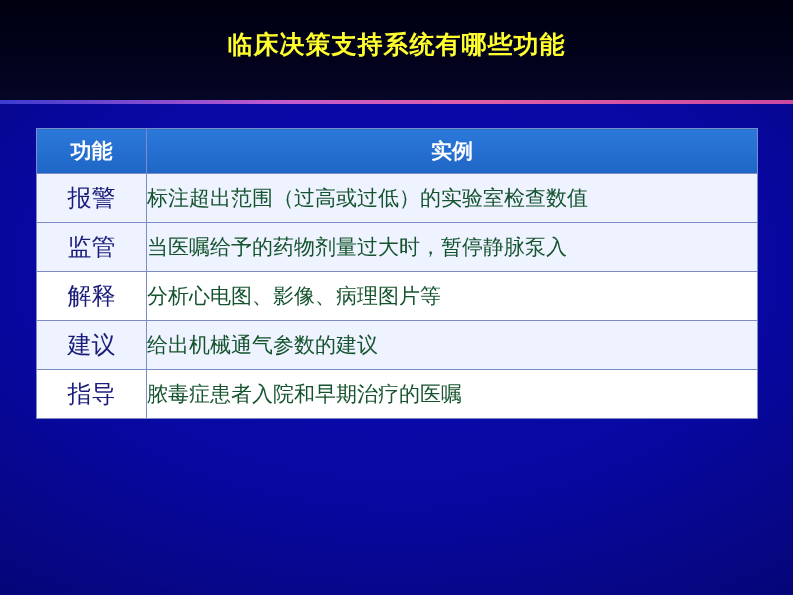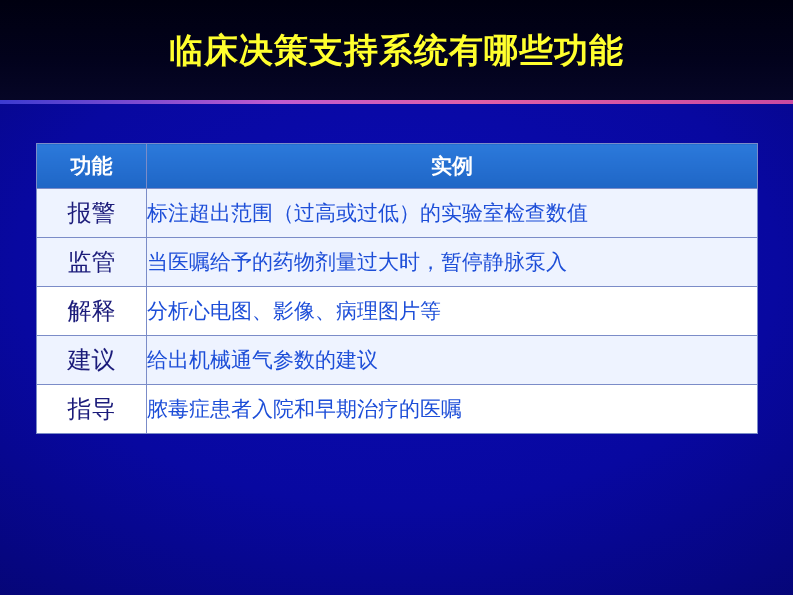--- a/index.html
+++ b/index.html
@@ -38,30 +38,30 @@
     height: 4px;
     background: linear-gradient(to right, #3b3bd0 0%, #c05bd0 35%, #e05fa8 60%, #c94aa0 100%);
   }
   .slide-title {
     position: absolute;
     left: 0;
     top: 28px;
     width: 793px;
     text-align: center;
     color: #ffff2e;
-    font-size: 34px;
+    font-size: 25px;
     font-weight: bold;
     letter-spacing: 1px;
     white-space: nowrap;
   }
   
   .table-wrap {
     position: absolute;
     left: 36px;
-    top: 143px;
+    top: 128px;
     width: 594px;
   }
   table.cdss-table {
     border-collapse: collapse;
     width: 721px;
     table-layout: fixed;
   }
   table.cdss-table th,
   table.cdss-table td {
     border: 1px solid #7b8cc8;
@@ -90,21 +90,21 @@
   tbody tr.odd td { background: #eef3ff; }
   tbody tr.even td { background: #ffffff; }
   td.cell-func {
     text-align: center;
     color: #1b1b7a;
     font-size: 24px;
   }
   td.cell-ex {
     text-align: left;
     padding-left: 16px;
-    color: #1d4ed8;
+    color: #14532d;
     font-size: 21px;
   }
 </style>
 </head>
 <body>
 
 <div class="slide">
 
   <div class="header-band"></div>
   <div class="header-rule"></div>

